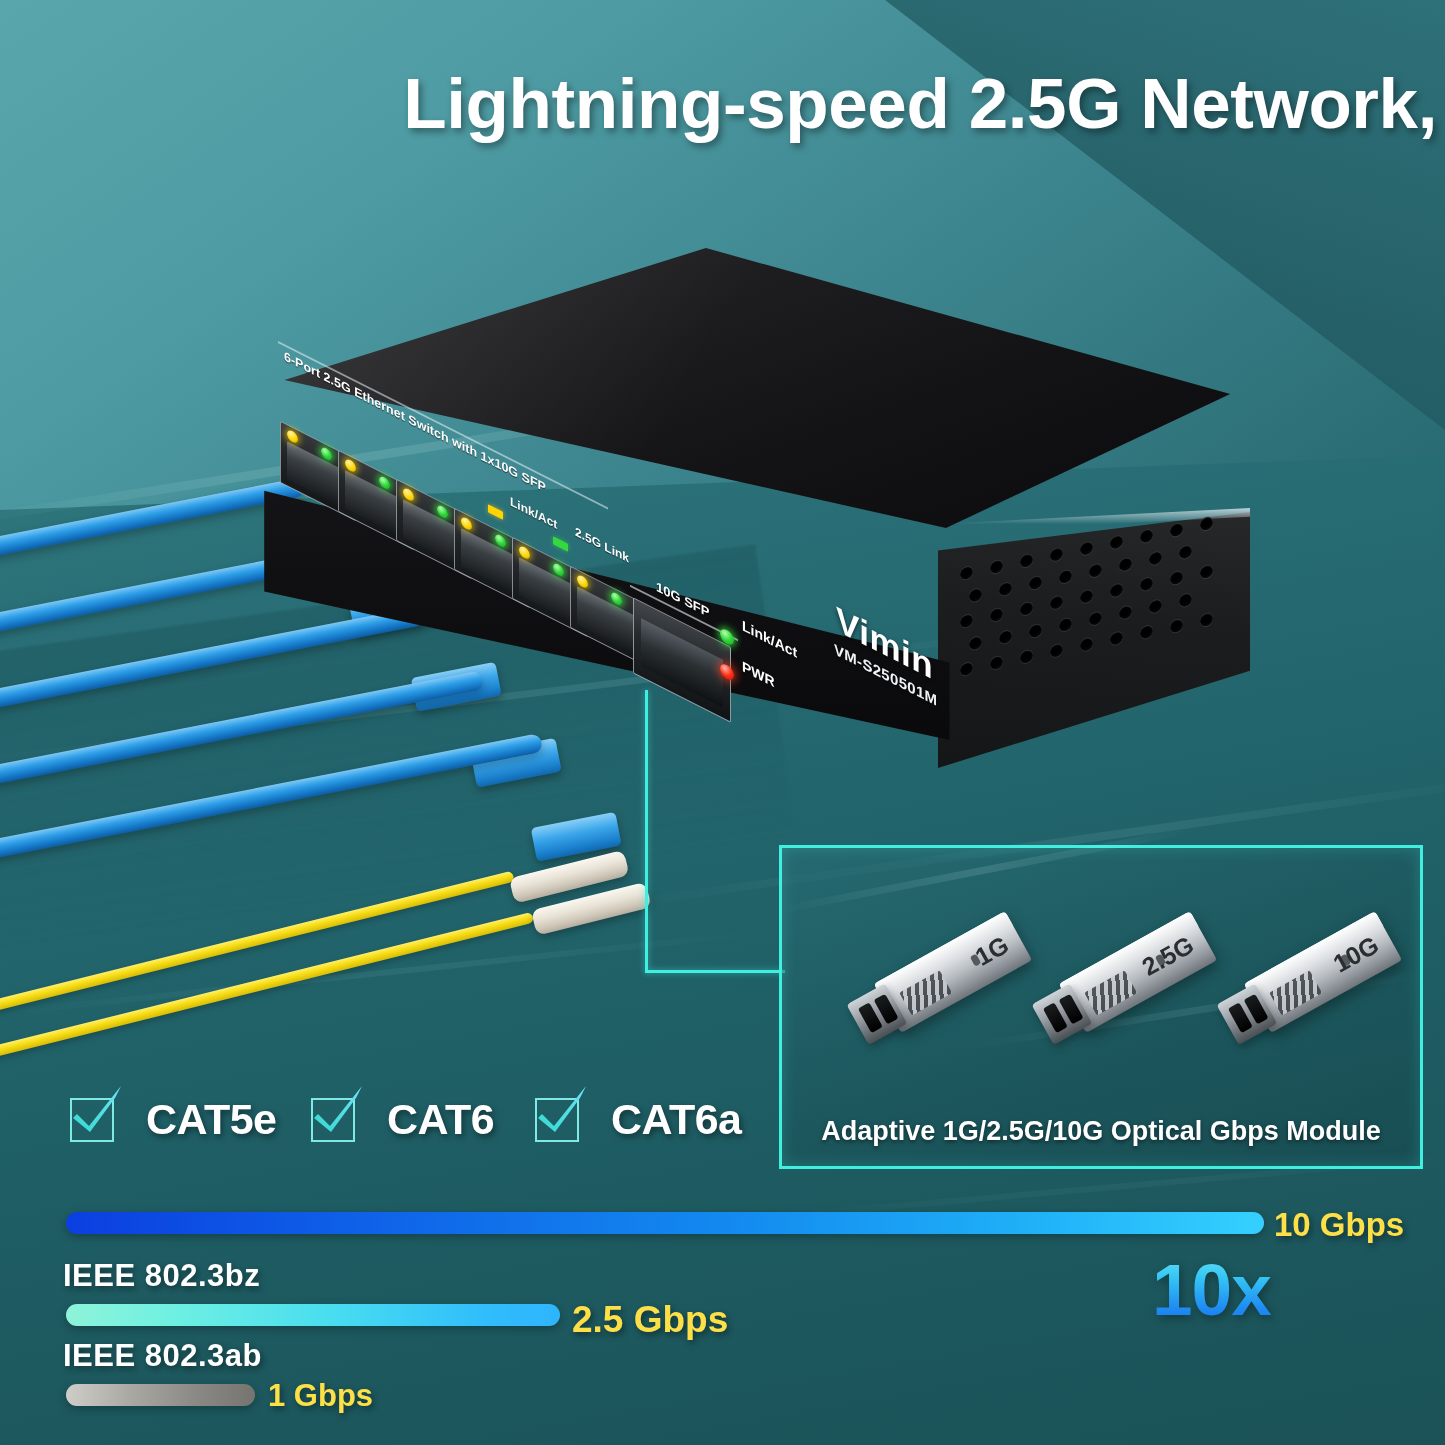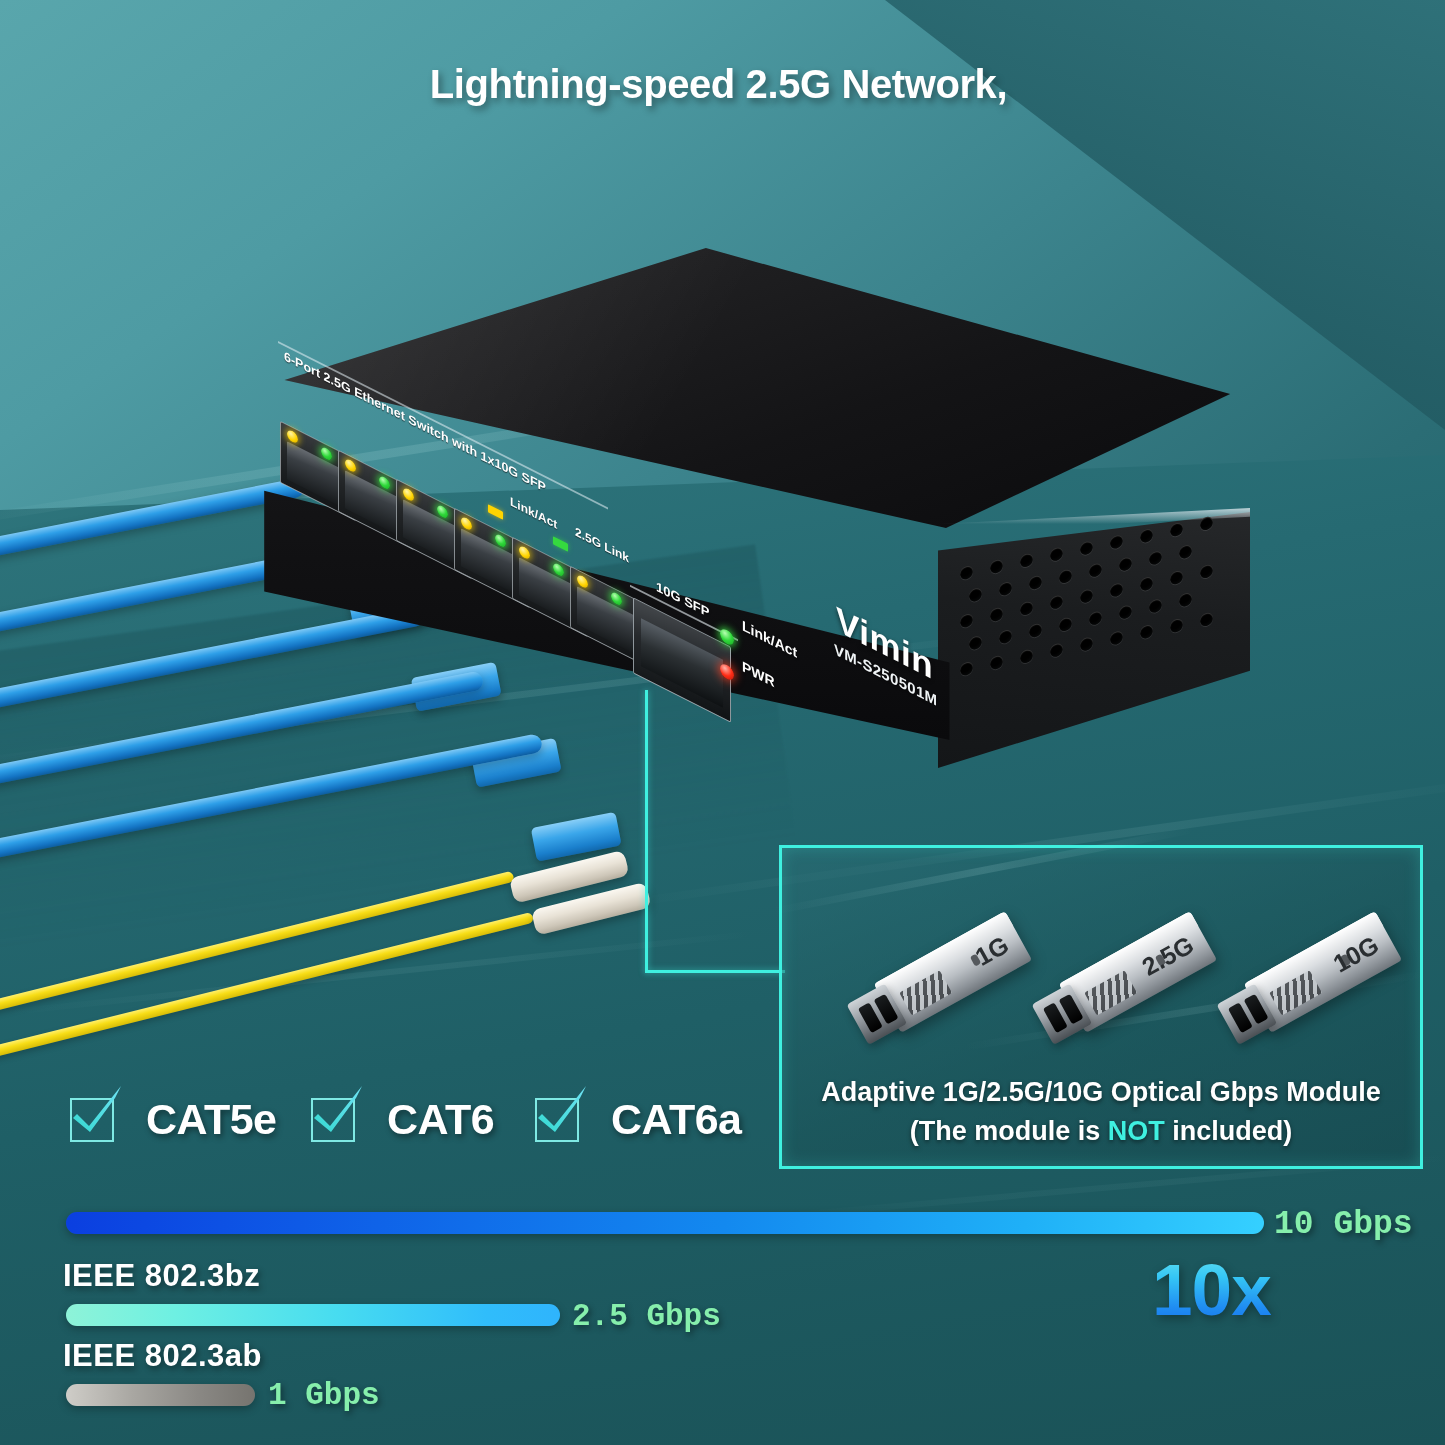--- a/index.html
+++ b/index.html
@@ -24,22 +24,22 @@
   .s1{left:-60px;top:520px;width:820px;height:9px;transform:rotate(-9deg);}
   .s2{left:-40px;top:760px;width:1100px;height:7px;transform:rotate(-7deg);opacity:.7;}
   .s3{left:620px;top:900px;width:900px;height:8px;transform:rotate(-8deg);opacity:.55;}
   .s4{left:0px;top:1010px;width:760px;height:6px;transform:rotate(-6deg);opacity:.45;}
   .s5{left:760px;top:1215px;width:700px;height:6px;transform:rotate(-5deg);opacity:.3;}
   .bg-panel-a{position:absolute;left:-40px;top:600px;width:820px;height:300px;
     background:linear-gradient(180deg,rgba(20,70,76,.30),rgba(20,70,76,0));
     transform:rotate(-8deg);filter:blur(1px);}
 
   
-  .headline{position:absolute;left:0;right:8px;top:58px;text-align:center;
-    color:#ffffff;font-weight:bold;font-size:40px;line-height:1.30;
+  .headline{position:absolute;left:0;right:8px;top:58px;text-align:right;
+    color:#ffffff;font-weight:bold;font-size:71px;line-height:1.30;
     letter-spacing:-.4px;text-shadow:3px 4px 7px rgba(0,0,0,.38);}
   .headline .l2{display:block;}
 
   
   .device{position:absolute;left:248px;top:240px;width:1020px;height:540px;}
   .dev-top{position:absolute;left:12px;top:8px;width:980px;height:400px;
     background:linear-gradient(160deg,#2b2b2d 0%,#202022 22%,#141416 50%,#0c0c0e 78%,#08080a 100%);
     clip-path:polygon(45.5% 0%, 99% 36.5%, 70% 70%, 2.5% 33%);
     box-shadow:0 14px 34px rgba(0,0,0,.45);}
   .dev-top-hl{position:absolute;left:12px;top:8px;width:980px;height:400px;
@@ -177,21 +177,21 @@
 
   
   .bars{position:absolute;left:0;top:1180px;width:1445px;height:265px;}
   .bar{position:absolute;border-radius:11px;height:22px;}
   .bar10{background:linear-gradient(90deg,#0b3fe0 0%,#0f63e8 26%,#1389ef 55%,#1fb0f7 80%,#35d0ff 100%);
     box-shadow:0 3px 8px rgba(0,0,0,.28);}
   .bar25{background:linear-gradient(90deg,#8ef3d8 0%,#6ef0e2 22%,#47dcf0 55%,#30bdfb 85%,#2fb4fc 100%);
     box-shadow:0 3px 8px rgba(0,0,0,.28);}
   .bar1{background:linear-gradient(90deg,#cfcdc8 0%,#a9a7a2 35%,#8a8884 70%,#76746f 100%);
     box-shadow:0 3px 8px rgba(0,0,0,.28);}
-  .bar-val{position:absolute;color:#86efac;font-weight:bold;text-shadow:2px 3px 6px rgba(0,0,0,.45);font-family:Liberation Mono, monospace;}
+  .bar-val{position:absolute;color:#fde047;font-weight:bold;text-shadow:2px 3px 6px rgba(0,0,0,.45);}
   .std-label{position:absolute;color:#fff;font-weight:bold;font-size:31px;letter-spacing:.5px;
     text-shadow:2px 3px 6px rgba(0,0,0,.45);}
   .mult{position:absolute;font-weight:bold;letter-spacing:-1px;
     -webkit-background-clip:text;background-clip:text;color:transparent;
     filter:drop-shadow(2px 3px 5px rgba(0,0,0,.35));}
   .mult10{background-image:linear-gradient(180deg,#6fe8f0 0%,#35c6f5 35%,#1f8cf2 72%,#1470ea 100%);}
   .mult25{background-image:linear-gradient(180deg,#7df0d2 0%,#4ddcf0 30%,#2ea9f5 70%,#1f8cf2 100%);}
 </style>
 </head>
 <body>
@@ -394,21 +394,20 @@
         <div class="mod-dot"></div>
         <div class="mod-nose"></div>
         <div class="mod-hole"></div>
         <div class="mod-hole2"></div>
         <div class="mod-label">10G</div>
       </div>
     </div>
 
     <div class="callout-cap">
       <div>Adaptive 1G/2.5G/10G Optical Gbps Module</div>
-      <div><span>(The module is </span><span class="hl-not">NOT</span><span> included)</span></div>
     </div>
   </div>
 
   <div class="cats">
     <div class="cat" style="left:0px;top:12px;">
       <span class="cbox">
         <svg class="cmark" viewBox="0 0 56 52">
           <defs>
               <linearGradient id="cg1" x1="0" y1="1" x2="1" y2="0">
             <stop offset="0" stop-color="#35d8d0"></stop>
@@ -439,20 +438,20 @@
   </div>
 
   <div class="bars">
 
     <div class="bar bar10" style="left:66px;top:32px;width:1198px;"></div>
     <div class="bar-val" style="left:1274px;top:26px;font-size:33px;">10 Gbps</div>
     <div class="mult mult10" style="left:1152px;top:68px;font-size:73px;">10x</div>
 
     <div class="std-label" style="left:63px;top:78px;">IEEE  802.3bz</div>
     <div class="bar bar25" style="left:66px;top:124px;width:494px;"></div>
-    <div class="bar-val" style="left:572px;top:119px;font-size:31px;">2.5 Gbps</div>
+    <div class="bar-val" style="left:572px;top:119px;font-size:37px;">2.5 Gbps</div>
 
     <div class="std-label" style="left:63px;top:158px;">IEEE  802.3ab</div>
     <div class="bar bar1" style="left:66px;top:204px;width:189px;"></div>
     <div class="bar-val" style="left:268px;top:198px;font-size:31px;">1 Gbps</div>
   </div>
 
 </div>
 
 </body></html>

